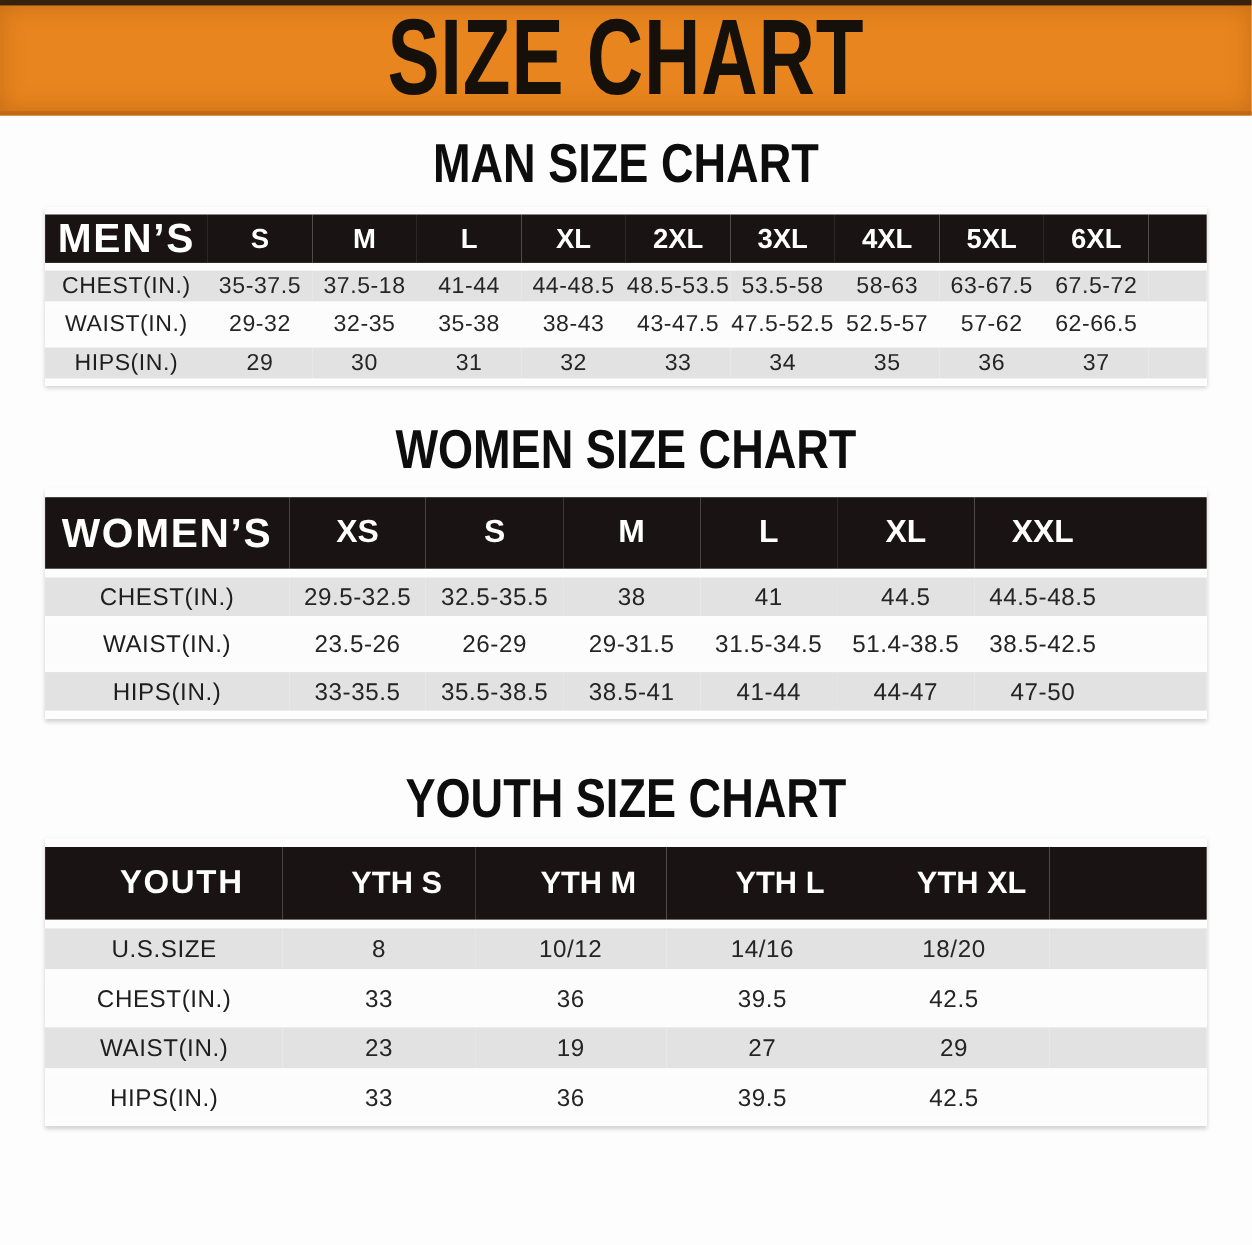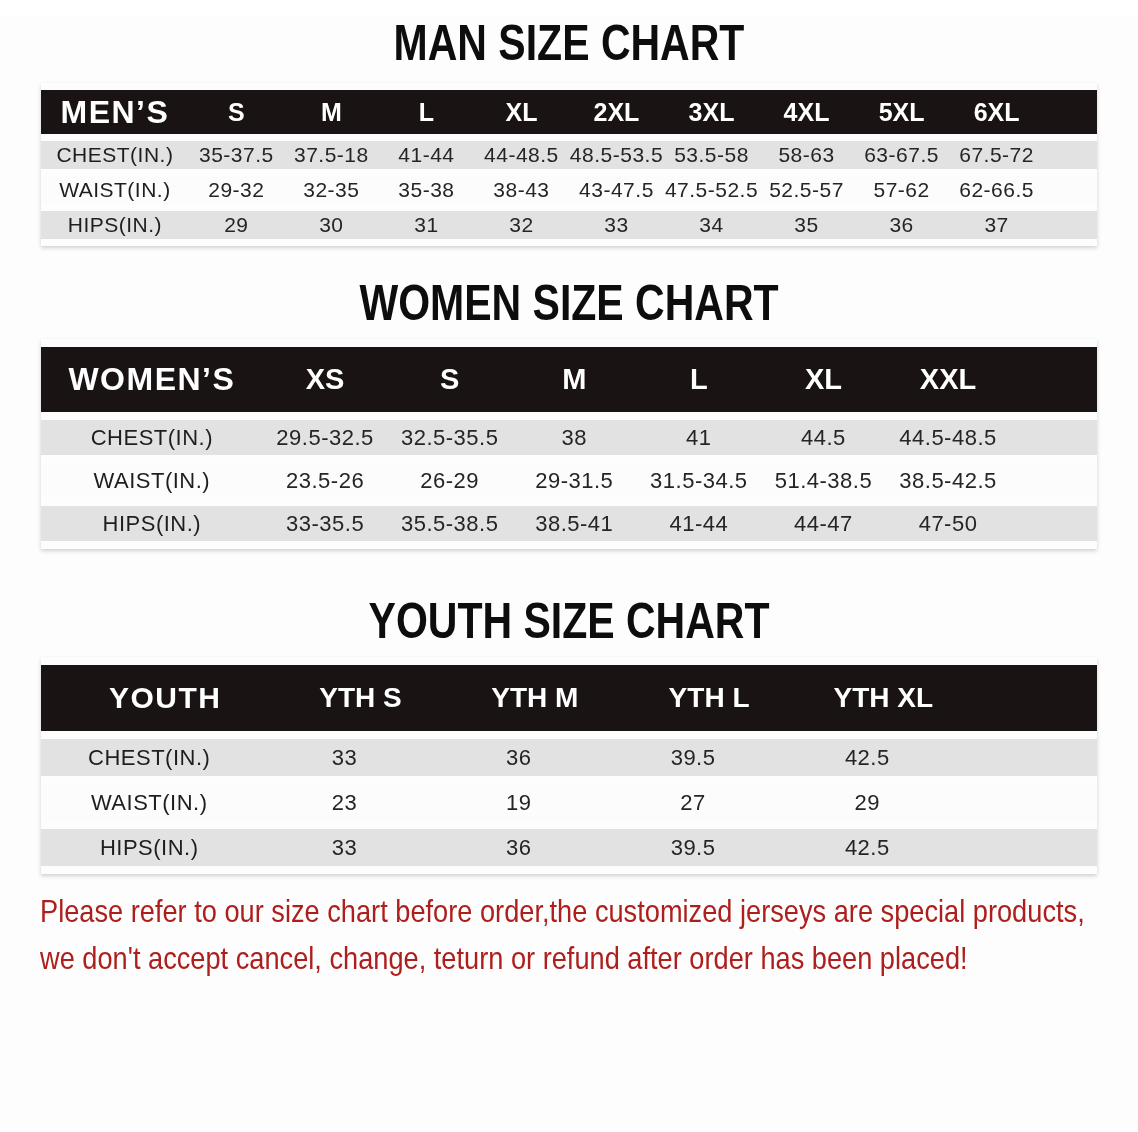--- a/index.html
+++ b/index.html
@@ -55,21 +55,21 @@
   table.youth { border-spacing:0 8px; }
 
   thead th {
     background:#191313; color:#ffffff;
     font-weight:bold; text-align:center;
     padding:0; overflow:hidden; white-space:nowrap;
   }
   .men   thead th { height:44px; font-size:25px; }
   .women thead th { height:65px; font-size:29px; }
   .youth thead th { height:66px; font-size:28px;padding-left:32px; }
-  thead th.bar-label { font-size:32px; letter-spacing:1.5px; }
+  thead th.bar-label { font-size:37px; letter-spacing:1.5px; }
   .youth thead th.bar-label { font-size:30px; }
 
   tbody td {
     text-align:center; padding:0; overflow:hidden; white-space:nowrap;
     color:#252525; letter-spacing:0.5px;
   }
   .men   tbody td { height:28px; font-size:21px; }
   .women tbody td { height:35px; font-size:22px; }
   .youth tbody td { height:37px; font-size:22px; }
   tbody tr:nth-child(odd)  td { background:#e3e2e2; }
@@ -84,20 +84,23 @@
     color:#ad1f1c;
     transform:scaleX(0.85);
     transform-origin:left center;
   }
 </style>
 </head>
 <body>
 
 <div class="page">
 
+  <header class="banner">
+    <h1>SIZE CHART</h1>
+  </header>
 
   <div class="content">
 
     <section class="sec-men">
       <h2 class="section-heading">MAN SIZE CHART</h2>
       <table class="size-table men">
         <colgroup>
           <col style="width:14%">
             <col style="width:9%">
             <col style="width:9%">
@@ -245,20 +248,28 @@
             <th class="bar-label">YOUTH</th>
             <th>YTH S</th>
             <th>YTH M</th>
             <th>YTH L</th>
             <th>YTH XL</th>
             <th></th>
           </tr>
         </thead>
         <tbody>
           <tr>
+            <td class="row-label">U.S.SIZE</td>
+            <td>8</td>
+            <td>10/12</td>
+            <td>14/16</td>
+            <td>18/20</td>
+            <td></td>
+          </tr>
+          <tr>
             <td class="row-label">CHEST(IN.)</td>
             <td>33</td>
             <td>36</td>
             <td>39.5</td>
             <td>42.5</td>
             <td></td>
           </tr>
           <tr>
             <td class="row-label">WAIST(IN.)</td>
             <td>23</td>
@@ -273,18 +284,14 @@
             <td>36</td>
             <td>39.5</td>
             <td>42.5</td>
             <td></td>
           </tr>
         </tbody>
       </table>
     </section>
   </div>
 
-  <footer class="notice-block">
-    <p class="notice">Please refer to our size chart before order,the customized jerseys are special products,</p>
-    <p class="notice">we don't accept cancel, change, teturn or refund after order has been placed!</p>
-  </footer>
 
 </div>
 
 </body></html>

